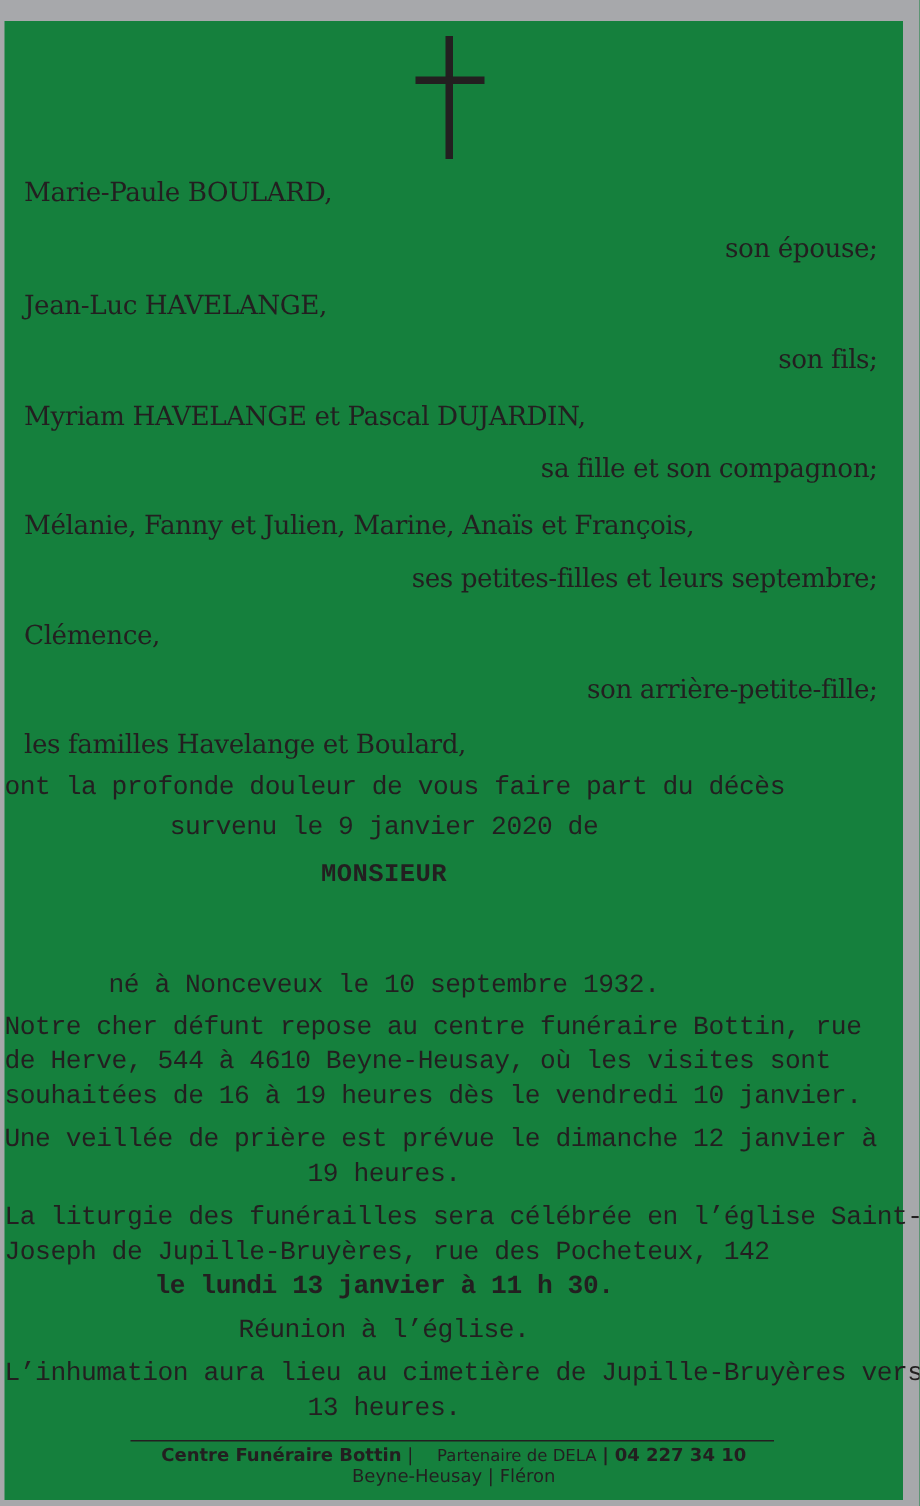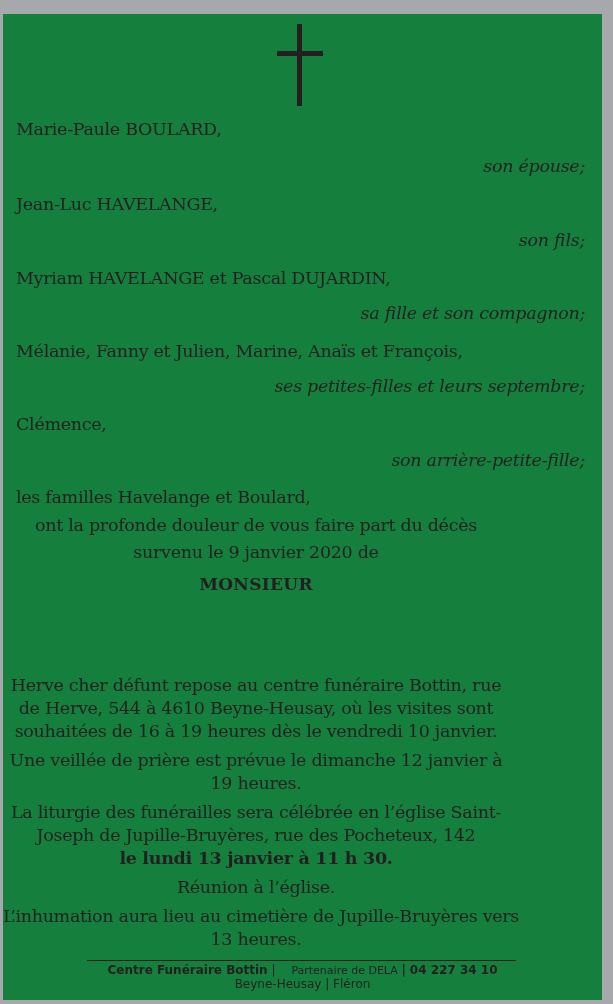--- a/index.html
+++ b/index.html
@@ -8,22 +8,22 @@
     font-family:"DejaVu Serif", "Liberation Serif", serif; color:#231f20;
   }
   .card {
     position:absolute; left:3px; top:14px; width:599px; height:986px; background:#15803d;
   }
   .cross { position:absolute; left:0; top:0; }
   .cross .v { position:absolute; left:294px; top:10px; width:5px; height:82px; background:#231f20; }
   .cross .h { position:absolute; left:274px; top:37px; width:46px; height:5px; background:#231f20; }
   .line { position:absolute; font-size:17.5px; line-height:22px; white-space:nowrap; letter-spacing:-0.3px; }
   .l { left:13px; }
-  .r { right:17px; font-style:italic; text-align:right; }
-  .c { left:0; width:506px; text-align:center; }
+  .r { right:17px; text-align:right; }
+  .c { left:0; width:506px; text-align:center;font-family:Liberation Mono, monospace; }
   .monsieur { font-weight:bold; font-size:17px; letter-spacing:0.3px; }
   .name { font-weight:bold; font-size:37px; line-height:44px; letter-spacing:0.2px; }
   .bold { font-weight:bold; }
   .rule { position:absolute; left:84px; width:429px; height:1px; background:#231f20; top:946px; }
   .footer { position:absolute; left:0; width:599px; text-align:center; font-family:"DejaVu Sans","Liberation Sans",sans-serif; font-size:12px; line-height:14px; white-space:nowrap; }
   .footer .b { font-weight:bold; }
   .footer .sep { font-weight:normal; }
   .footer .sm { font-size:11px;margin-left:12px; }
 </style>
 </head>
@@ -49,22 +49,23 @@
 
   <div class="line l" style="top:399px">Clémence,</div>
   <div class="line l" style="top:472px">les familles Havelange et Boulard,</div>
 
   <div class="line r" style="top:435px">son arrière-petite-fille;</div>
   <div class="line c" style="top:500px">ont la profonde douleur de vous faire part du décès</div>
   <div class="line c" style="top:527px">survenu le 9 janvier 2020 de</div>
 
   <div class="line c monsieur" style="top:559px">MONSIEUR</div>
 
+  <div class="line c" style="top:632px">né à Nonceveux le 10 septembre 1932.</div>
 
-  <div class="line c" style="top:660px">Herve cher défunt repose au centre funéraire Bottin, rue</div>
+  <div class="line c" style="top:660px">Notre cher défunt repose au centre funéraire Bottin, rue</div>
   <div class="line c" style="top:683px">de Herve, 544 à 4610 Beyne-Heusay, où les visites sont</div>
   <div class="line c" style="top:706px">souhaitées de 16 à 19 heures dès le vendredi 10 janvier.</div>
 
   <div class="line c" style="top:735px">Une veillée de prière est prévue le dimanche 12 janvier à</div>
   <div class="line c" style="top:758px">19 heures.</div>
 
   <div class="line c" style="top:787px">La liturgie des funérailles sera célébrée en l’église Saint-</div>
   <div class="line c" style="top:810px">Joseph de Jupille-Bruyères, rue des Pocheteux, 142</div>
   <div class="line c bold" style="top:833px">le lundi 13 janvier à 11 h 30.</div>
 

